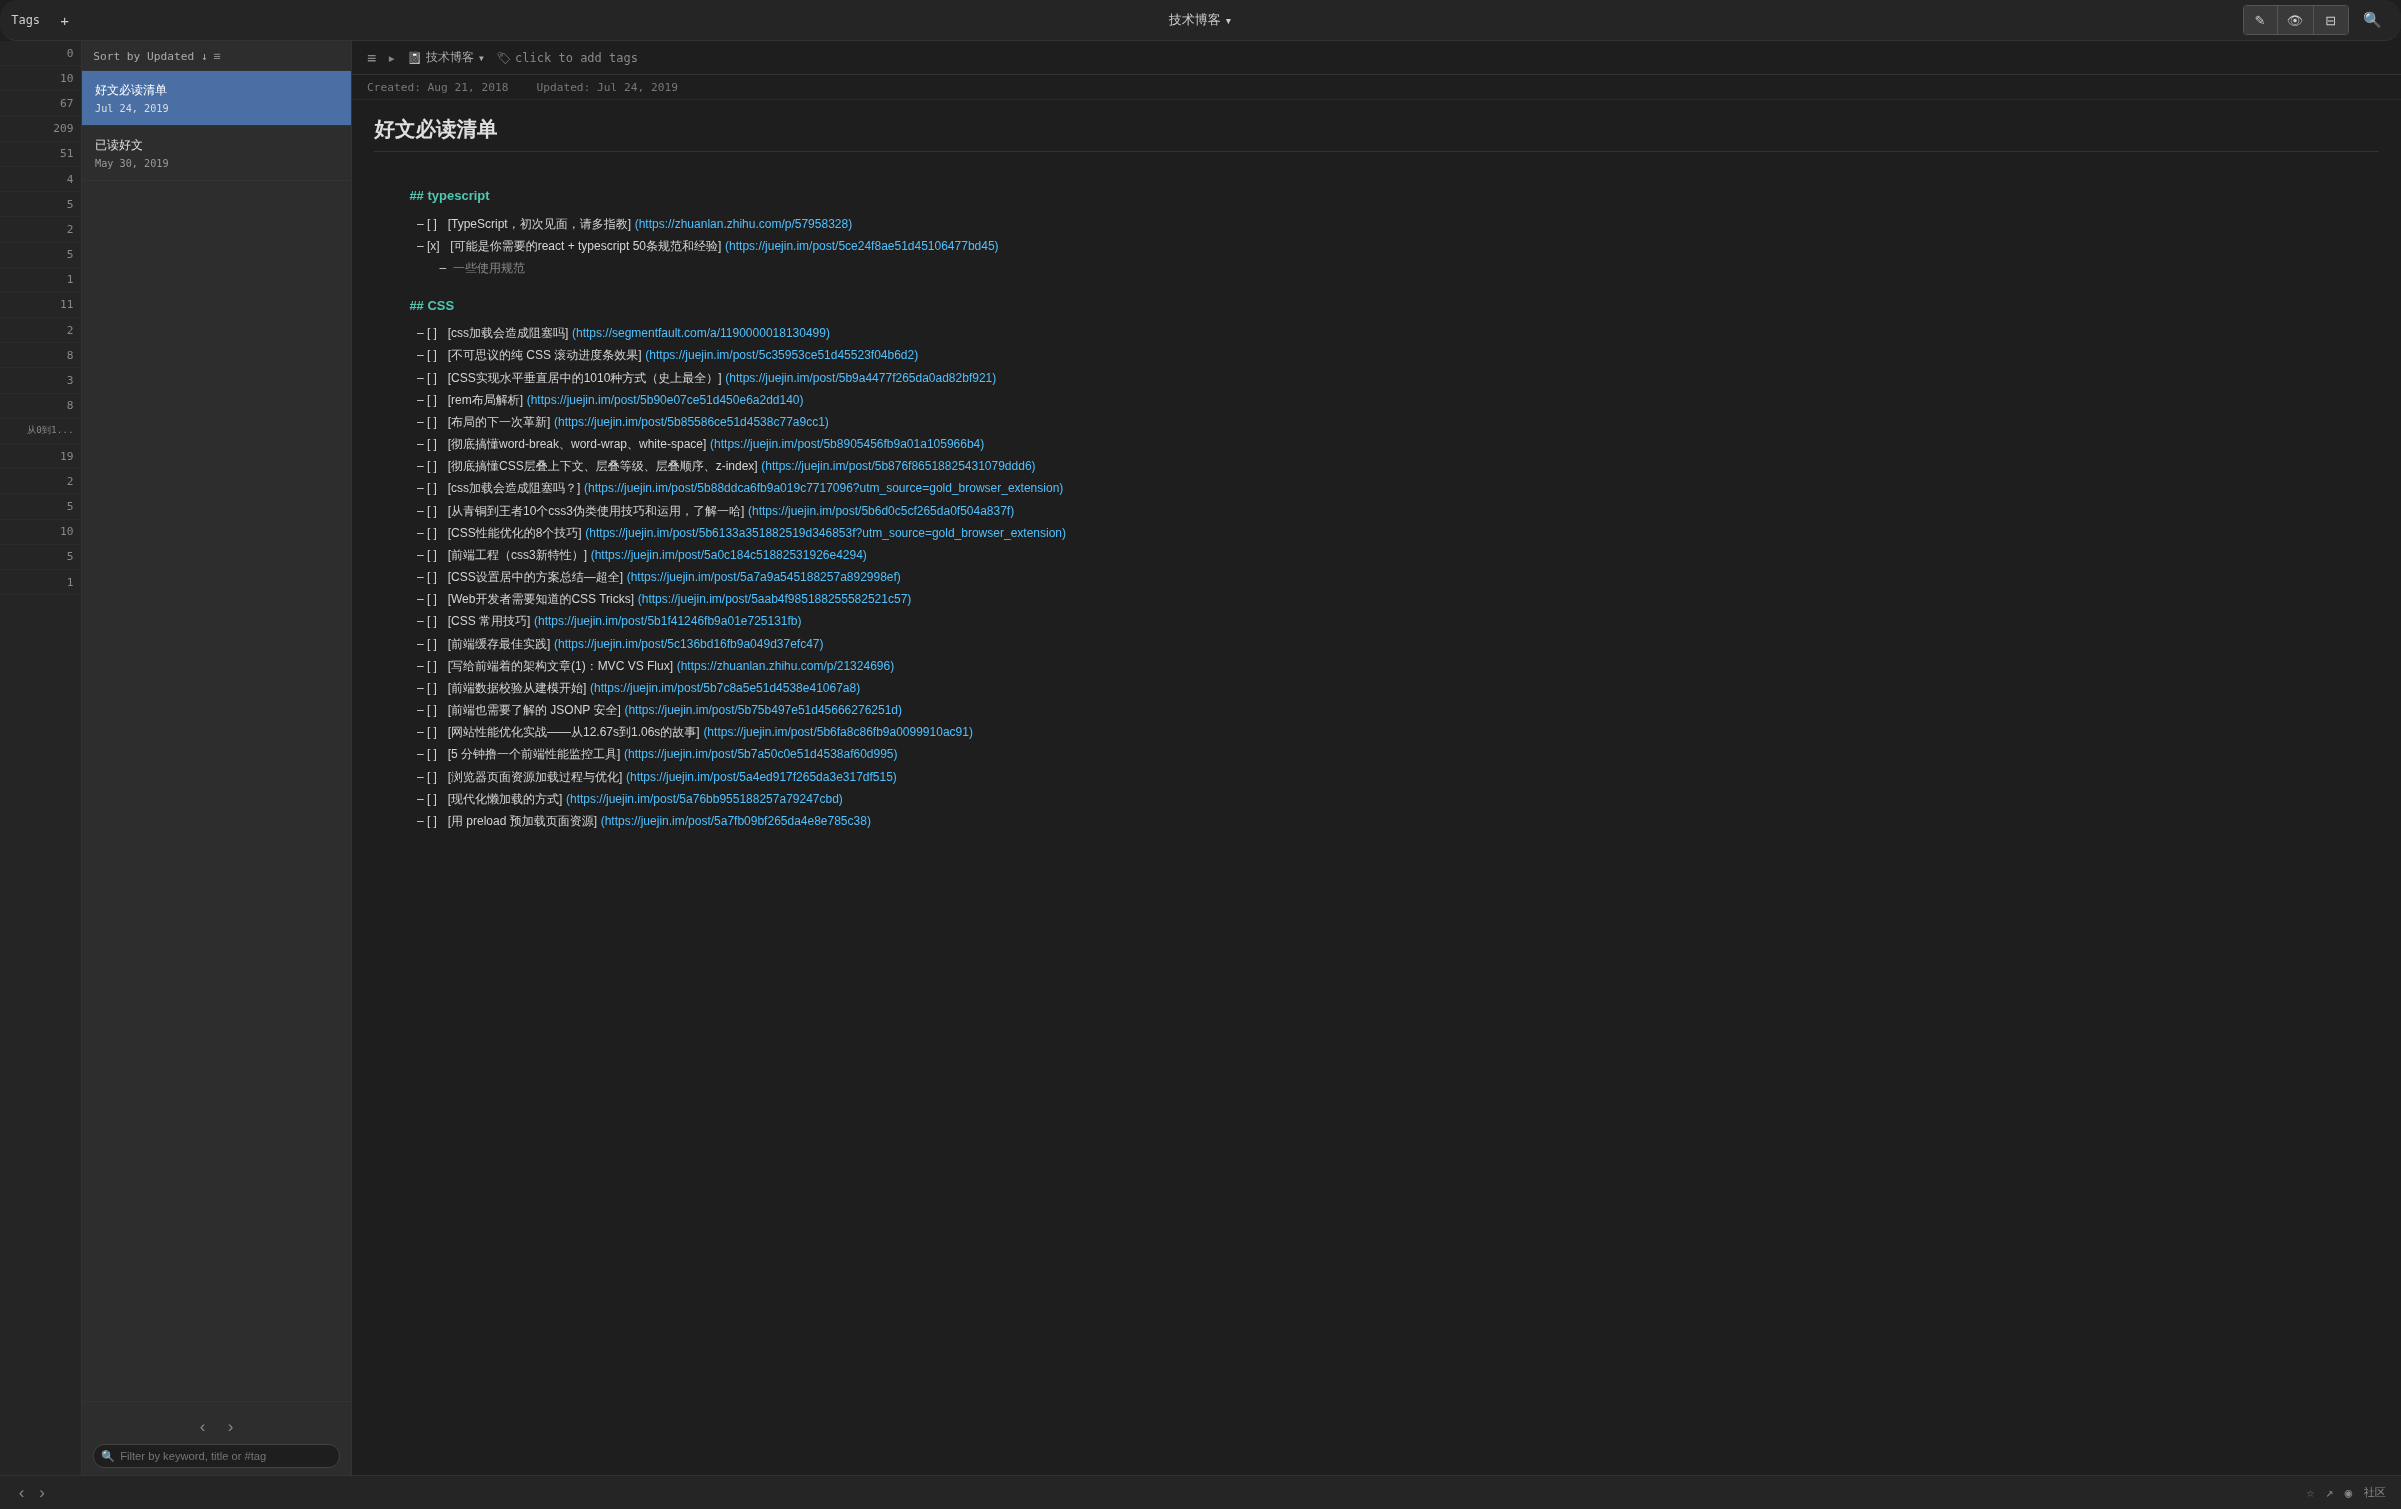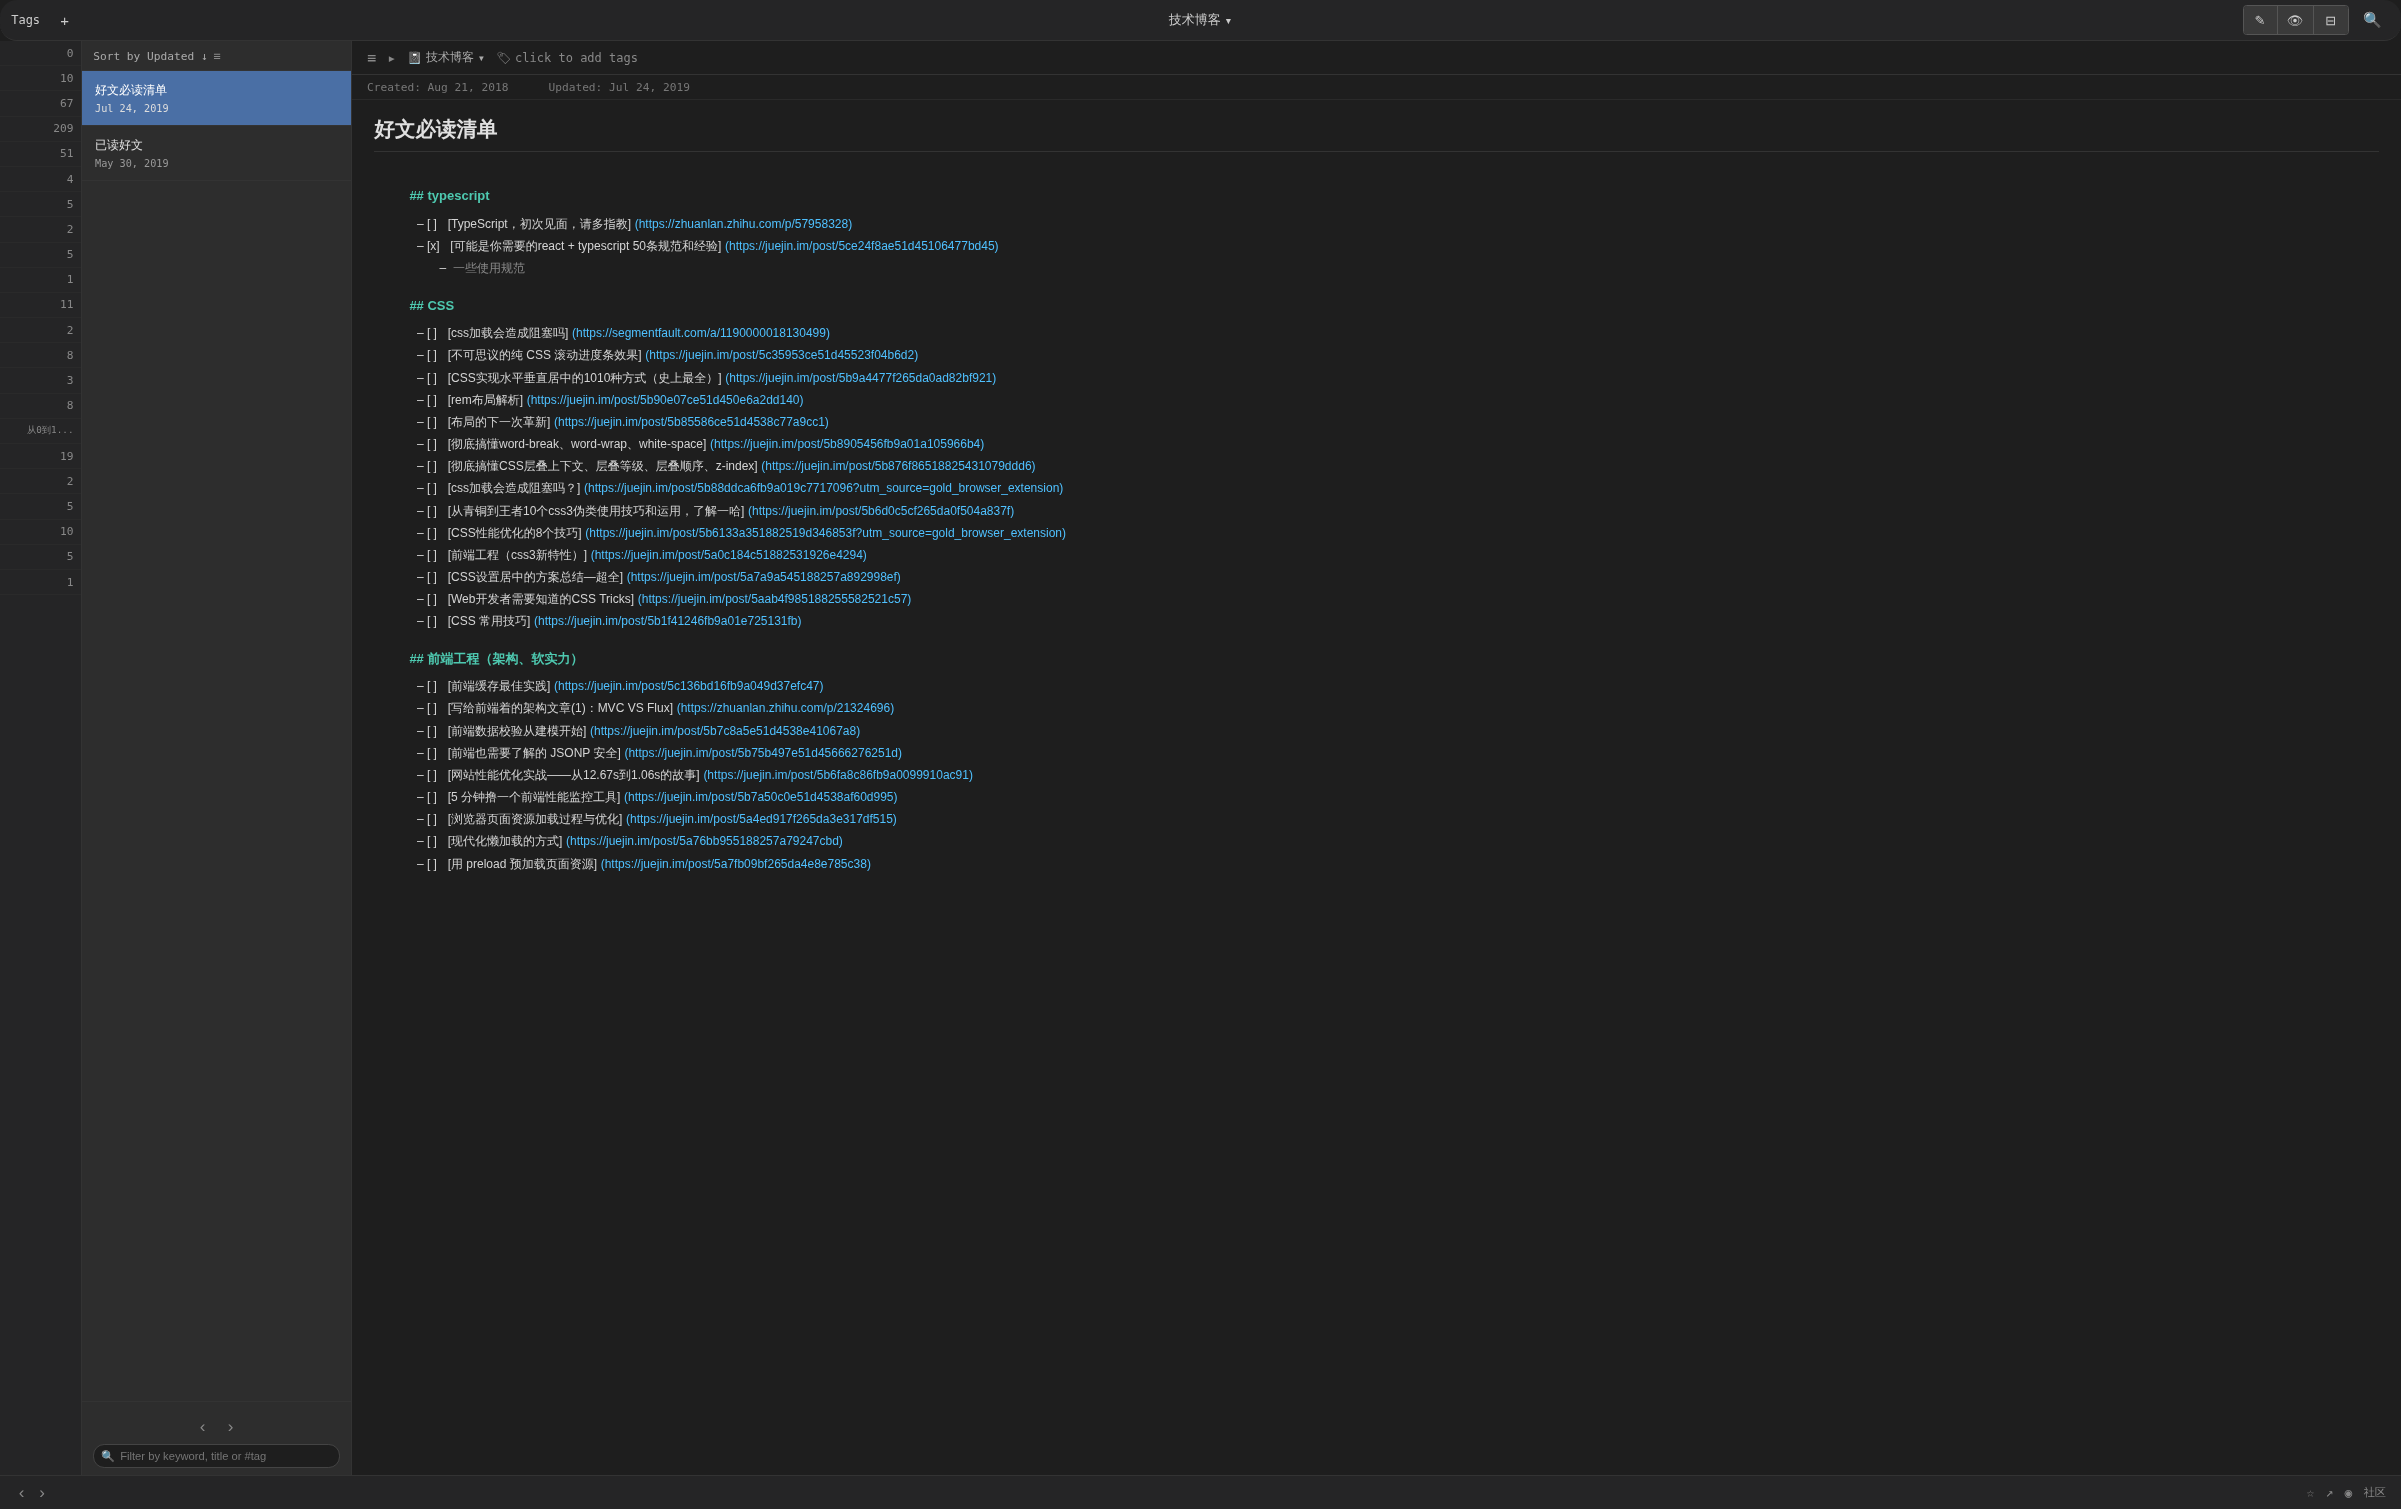--- a/index.html
+++ b/index.html
@@ -238,21 +238,21 @@
       align-items: center;
       gap: 3.7px;
       color: #888;
       font-size: 12px;
       cursor: pointer;
     }
     .meta-row {
       padding: 5.6px 15px;
       display: flex;
       align-items: center;
-      gap: 40px;
+      gap: 28px;
       border-bottom: 0.9px solid #2a2a2a;
       flex-shrink: 0;
     }
     .meta-text {
       color: #777;
       font-size: 11.2px;
     }
     .note-title-area {
       padding: 15px 22.4px 7.5px 22.4px;
       flex-shrink: 0;
@@ -597,21 +597,20 @@
         <span class="md-link-text">[Web开发者需要知道的CSS Tricks]</span>
           <span class="md-link-url">(https://juejin.im/post/5aab4f985188255582521c57)</span>
       </div>
       <div class="md-item">
         <span class="md-dash">– [ ]</span>
         <span>&nbsp;</span>
         <span class="md-link-text">[CSS 常用技巧]</span>
           <span class="md-link-url">(https://juejin.im/post/5b1f41246fb9a01e725131fb)</span>
       </div>
 
-      <div class="md-h2" style="margin-top:15px;">## 前端工程（架构、软实力）</div>
 
       <div class="md-item">
         <span class="md-dash">– [ ]</span>
         <span>&nbsp;</span>
         <span class="md-link-text">[前端缓存最佳实践]</span>
           <span class="md-link-url">(https://juejin.im/post/5c136bd16fb9a049d37efc47)</span>
       </div>
       <div class="md-item">
         <span class="md-dash">– [ ]</span>
         <span>&nbsp;</span>

